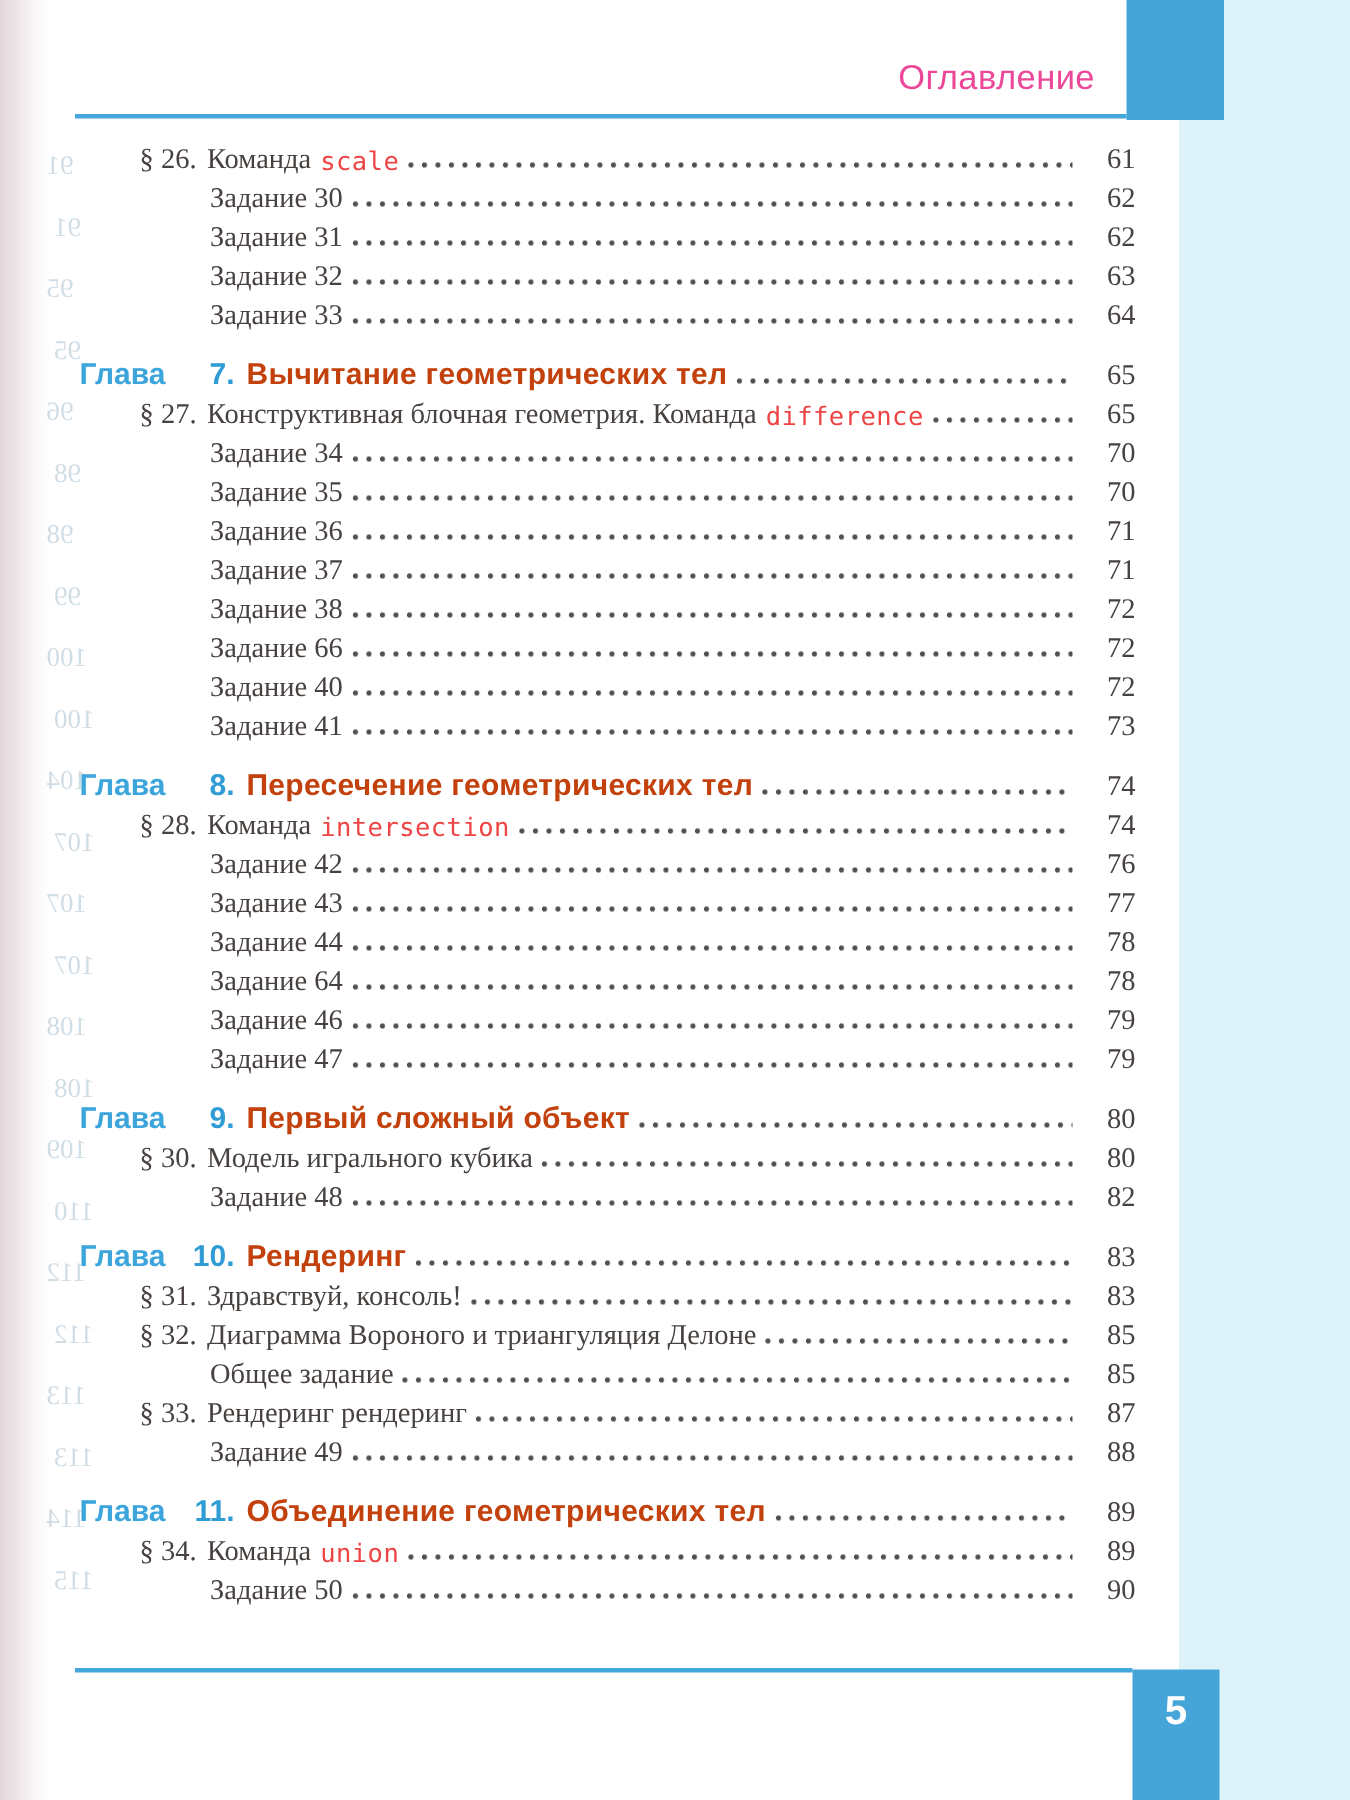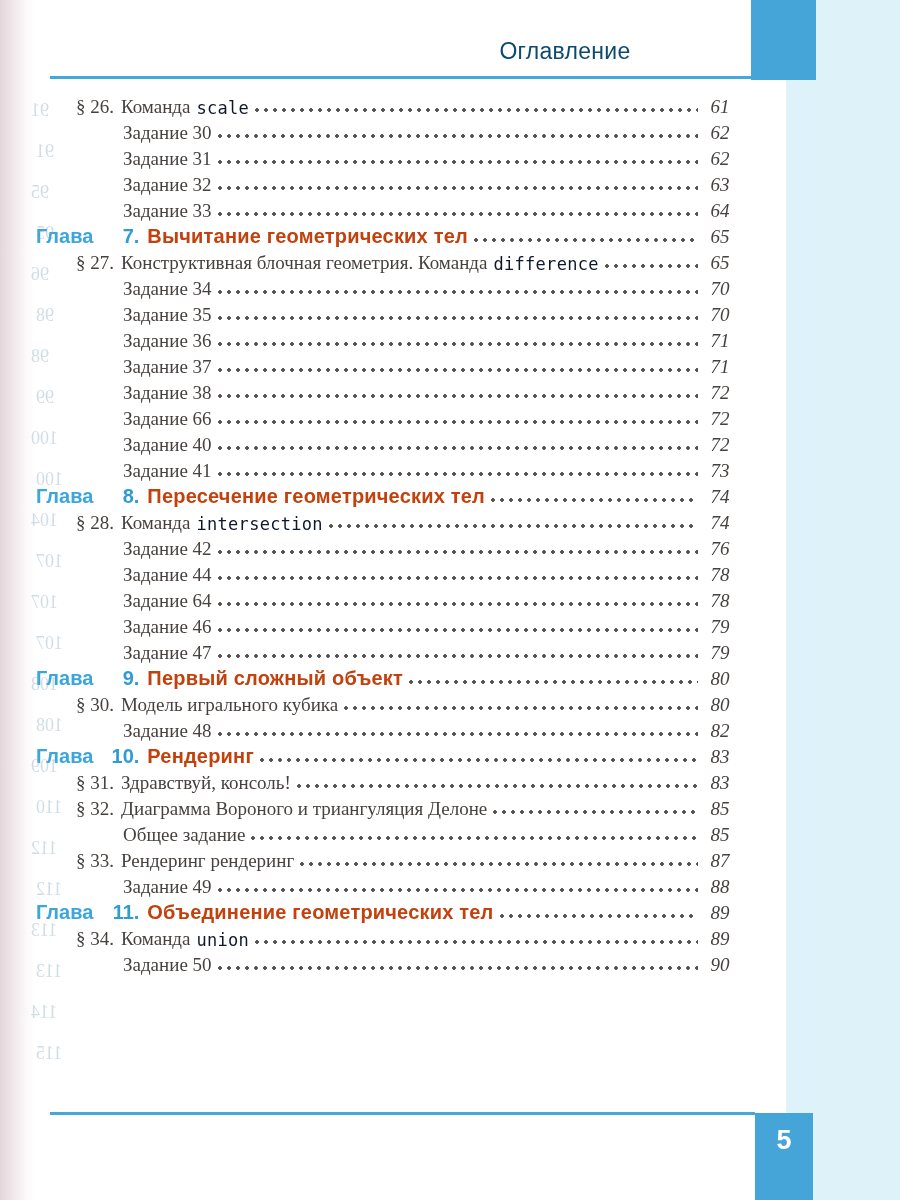--- a/index.html
+++ b/index.html
@@ -23,54 +23,54 @@
     position:absolute; left:751px; top:0; width:65px; height:80px;
     background:#45a5d9;
   }
   .corner-tab-bottom {
     position:absolute; left:755px; top:1113px; width:58px; height:87px;
     background:#45a5d9;
     color:#ffffff; font-family:"Liberation Sans", sans-serif; font-weight:bold;
     font-size:27px; text-align:center; padding-top:12px; box-sizing:border-box;
   }
   .running-head {
-    position:absolute; top:38px; left:400px; width:330px; text-align:center;
-    font-family:"Liberation Sans", sans-serif; font-size:23px; color:#0c4a6e;
+    position:absolute; top:38px; left:400px; width:330px; text-align:right;
+    font-family:"Liberation Sans", sans-serif; font-size:23px; color:#ec4899;
     letter-spacing:0.3px;
   }
   .rule { position:absolute; height:3px; background:#45a8dc; }
   .rule-top    { left:50px; top:76px;   width:701px; }
   .rule-bottom { left:50px; top:1112px; width:705px; }
 
-  #toc { position:absolute; left:36px; top:92px; width:704px; }
-  .toc-section { }
+  #toc { position:absolute; left:53px; top:92px; width:704px; }
+  .toc-section { margin-top:14px; }
   .toc-section:first-child { margin-top:0; }
   .toc-row {
     display:flex; align-items:flex-end; height:26px; white-space:nowrap;
     font-size:19px; color:#47423f;
   }
   .toc-row.row-paragraph { padding-left:40px; }
   .toc-row.row-task      { padding-left:87px; }
   .ch-word, .ch-num, .ch-title {
     font-family:"Liberation Sans", sans-serif; font-weight:bold; font-size:20px;
   }
   .ch-word { color:#3ba5dc; }
   .ch-num  { color:#2f9cd6; display:inline-block; width:46px; text-align:right; }
   .ch-title{ color:#c2410c; margin-left:8px; letter-spacing:0.2px; }
   .p-label { margin-right:7px; }
   .mono {
     font-family:"DejaVu Sans Mono", monospace; font-size:17px;
-    color:#0f172a; margin-left:6px; letter-spacing:0.3px;
+    color:#ef4444; margin-left:6px; letter-spacing:0.3px;
   }
   .dots {
     flex:1 1 auto; min-width:12px; height:6px; margin:0 2px 5px 5px;
     background-image:radial-gradient(circle at 3px 3px, #55504d 1.55px, transparent 1.95px);
     background-size:9px 6px; background-repeat:repeat-x;
   }
-  .pageno { width:40px; text-align:center; flex:0 0 auto;font-style:italic; }
+  .pageno { width:40px; text-align:right; flex:0 0 auto; }
 
   
   .ghost-num {
     position:absolute; transform:scaleX(-1);
     font-size:18px; color:rgba(140,170,190,0.40); pointer-events:none;
   }
 </style>
 </head>
 <body>
 
@@ -179,20 +179,25 @@
         <span class="p-label">§ 28.</span>
         <span class="p-title">Команда</span>
         <span class="mono">intersection</span>
         <span class="dots"></span>
         <span class="pageno">74</span>
       </div>
       <div class="toc-row row-task">
         <span class="t-title">Задание 42</span>
         <span class="dots"></span>
         <span class="pageno">76</span>
+      </div>
+      <div class="toc-row row-task">
+        <span class="t-title">Задание 43</span>
+        <span class="dots"></span>
+        <span class="pageno">77</span>
       </div>
       <div class="toc-row row-task">
         <span class="t-title">Задание 44</span>
         <span class="dots"></span>
         <span class="pageno">78</span>
       </div>
       <div class="toc-row row-task">
         <span class="t-title">Задание 64</span>
         <span class="dots"></span>
         <span class="pageno">78</span>

